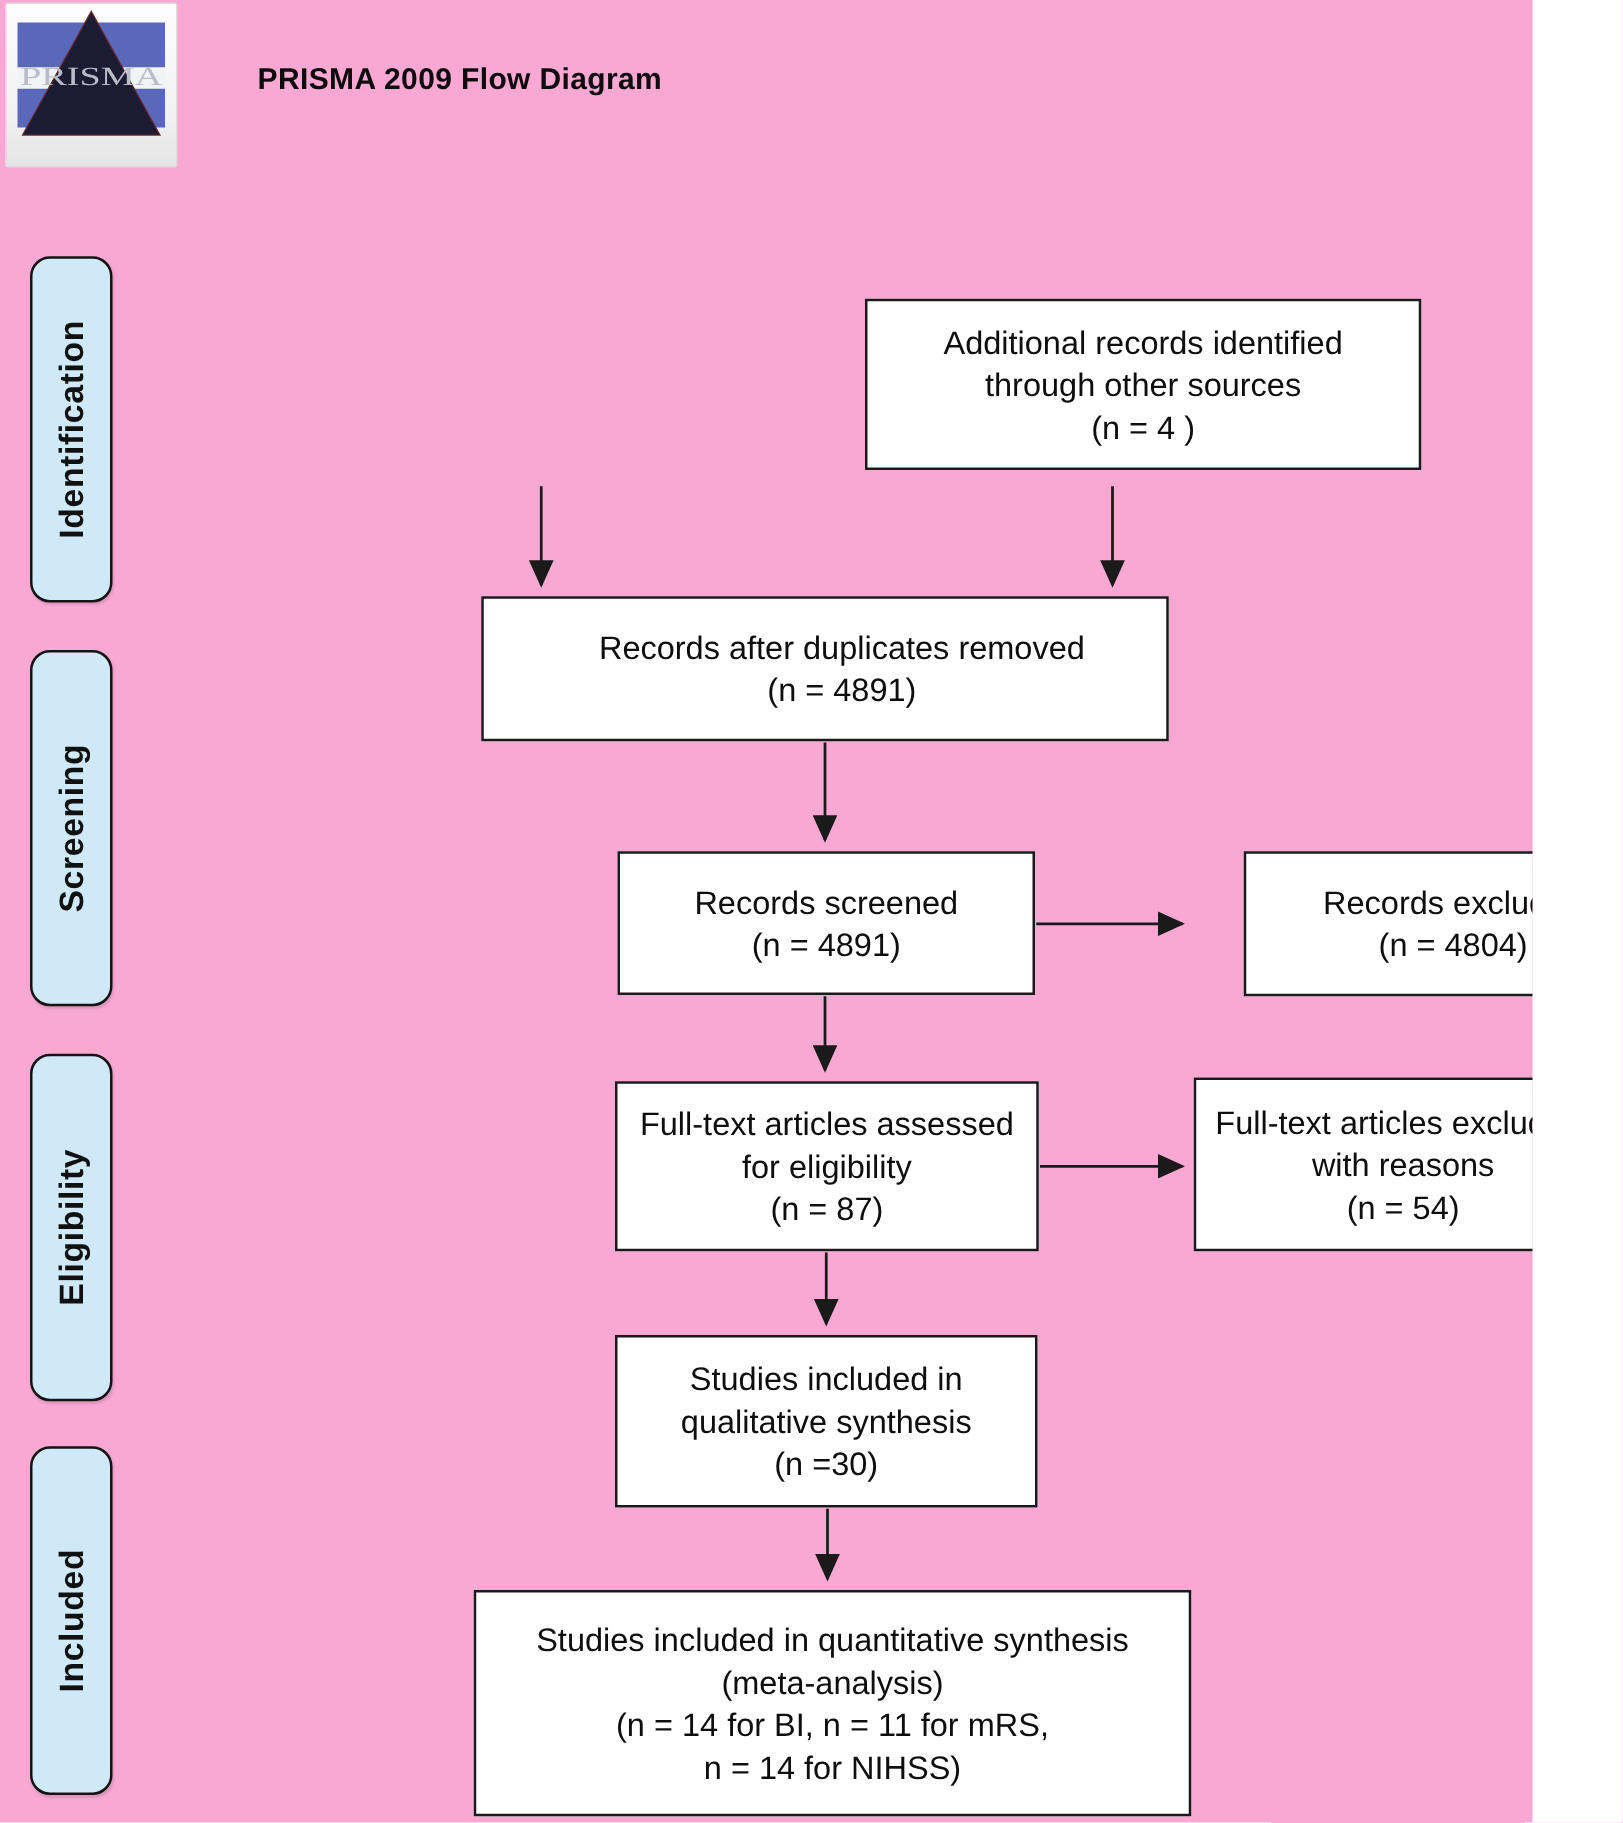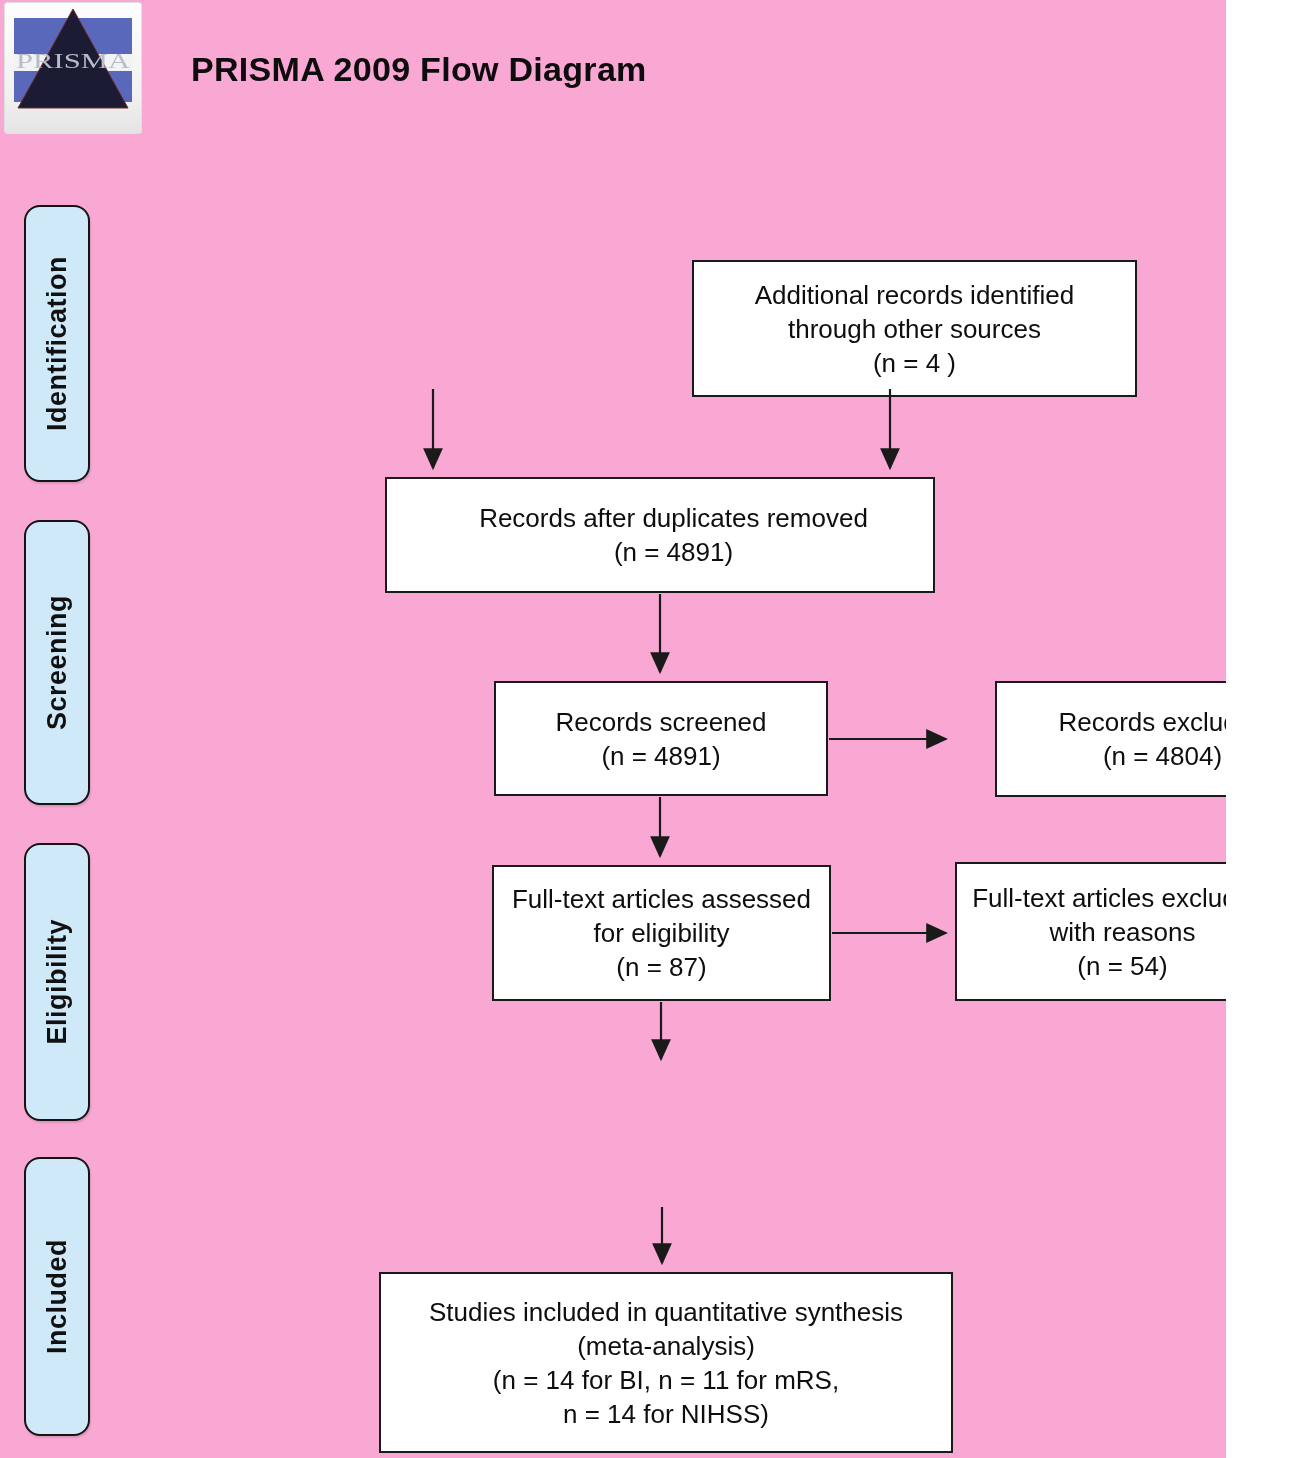--- a/index.html
+++ b/index.html
@@ -17,22 +17,22 @@
   .logo {
     position: absolute;
     left: 4px; top: 2px;
     width: 136px; height: 130px;
     background: linear-gradient(180deg, #fdfdfd 0%, #f1f1f1 70%, #e4e4e4 100%);
     border: 1px solid #e0e0e0;
     border-radius: 3px;
   }
   .page-title {
     position: absolute;
-    left: 191px; top: 50px;
-    font-size: 34px;
+    left: 206px; top: 50px;
+    font-size: 24px;
     font-weight: 700;
     letter-spacing: 0.3px;
     color: #0d0d0d;
     white-space: nowrap;
   }
 
   
   .stage {
     position: absolute;
     left: 24px;
@@ -69,21 +69,21 @@
     justify-content: center;
     text-align: center;
     white-space: pre-line;
     font-size: 26px;
     line-height: 34px;
     color: #0e0e0e;
     padding: 4px 10px;
     box-sizing: border-box;
   }
   .box-records-identified  { left: 183px; top: 250px;  width: 445px; height: 137px; }
-  .box-additional-records  { left: 692px; top: 260px;  width: 445px; height: 137px; }
+  .box-additional-records  { left: 692px; top: 239px;  width: 445px; height: 137px; }
   .box-after-duplicates    { left: 385px; top: 477px;  width: 550px; height: 116px; padding-left: 37px; }
   .box-records-screened    { left: 494px; top: 681px;  width: 334px; height: 115px; }
   .box-records-excluded    { left: 955px; top: 681px;  width: 335px; height: 116px; margin-left: 40px; }
   .box-fulltext-assessed   { left: 492px; top: 865px;  width: 339px; height: 136px; }
   .box-fulltext-excluded   { left: 955px; top: 862px;  width: 335px; height: 139px; }
   .box-qualitative         { left: 492px; top: 1068px; width: 338px; height: 138px; }
   .box-quantitative        { left: 379px; top: 1272px; width: 574px; height: 181px; }
 
   .arrows {
     position: absolute;
@@ -129,20 +129,23 @@
   <div class="box box-records-screened">Records screened
 (n = 4891)</div>
   <div class="box box-records-excluded">Records excluded
 (n = 4804)</div>
   <div class="box box-fulltext-assessed">Full-text articles assessed
 for eligibility
 (n = 87)</div>
   <div class="box box-fulltext-excluded">Full-text articles excluded,
 with reasons
 (n = 54)</div>
+  <div class="box box-qualitative">Studies included in
+qualitative synthesis
+(n =30)</div>
   <div class="box box-quantitative">Studies included in quantitative synthesis
 (meta-analysis)
 (n = 14 for BI, n = 11 for mRS,
 n = 14 for NIHSS)</div>
 
   <svg class="arrows" width="1298" height="1458" viewBox="0 0 1298 1458">
     <defs>
       <marker id="ah" markerWidth="10" markerHeight="9" refX="9" refY="4.5" orient="auto">
         <path d="M0,0 L10,4.5 L0,9 Z" fill="#1a1a1a"></path>
       </marker>

